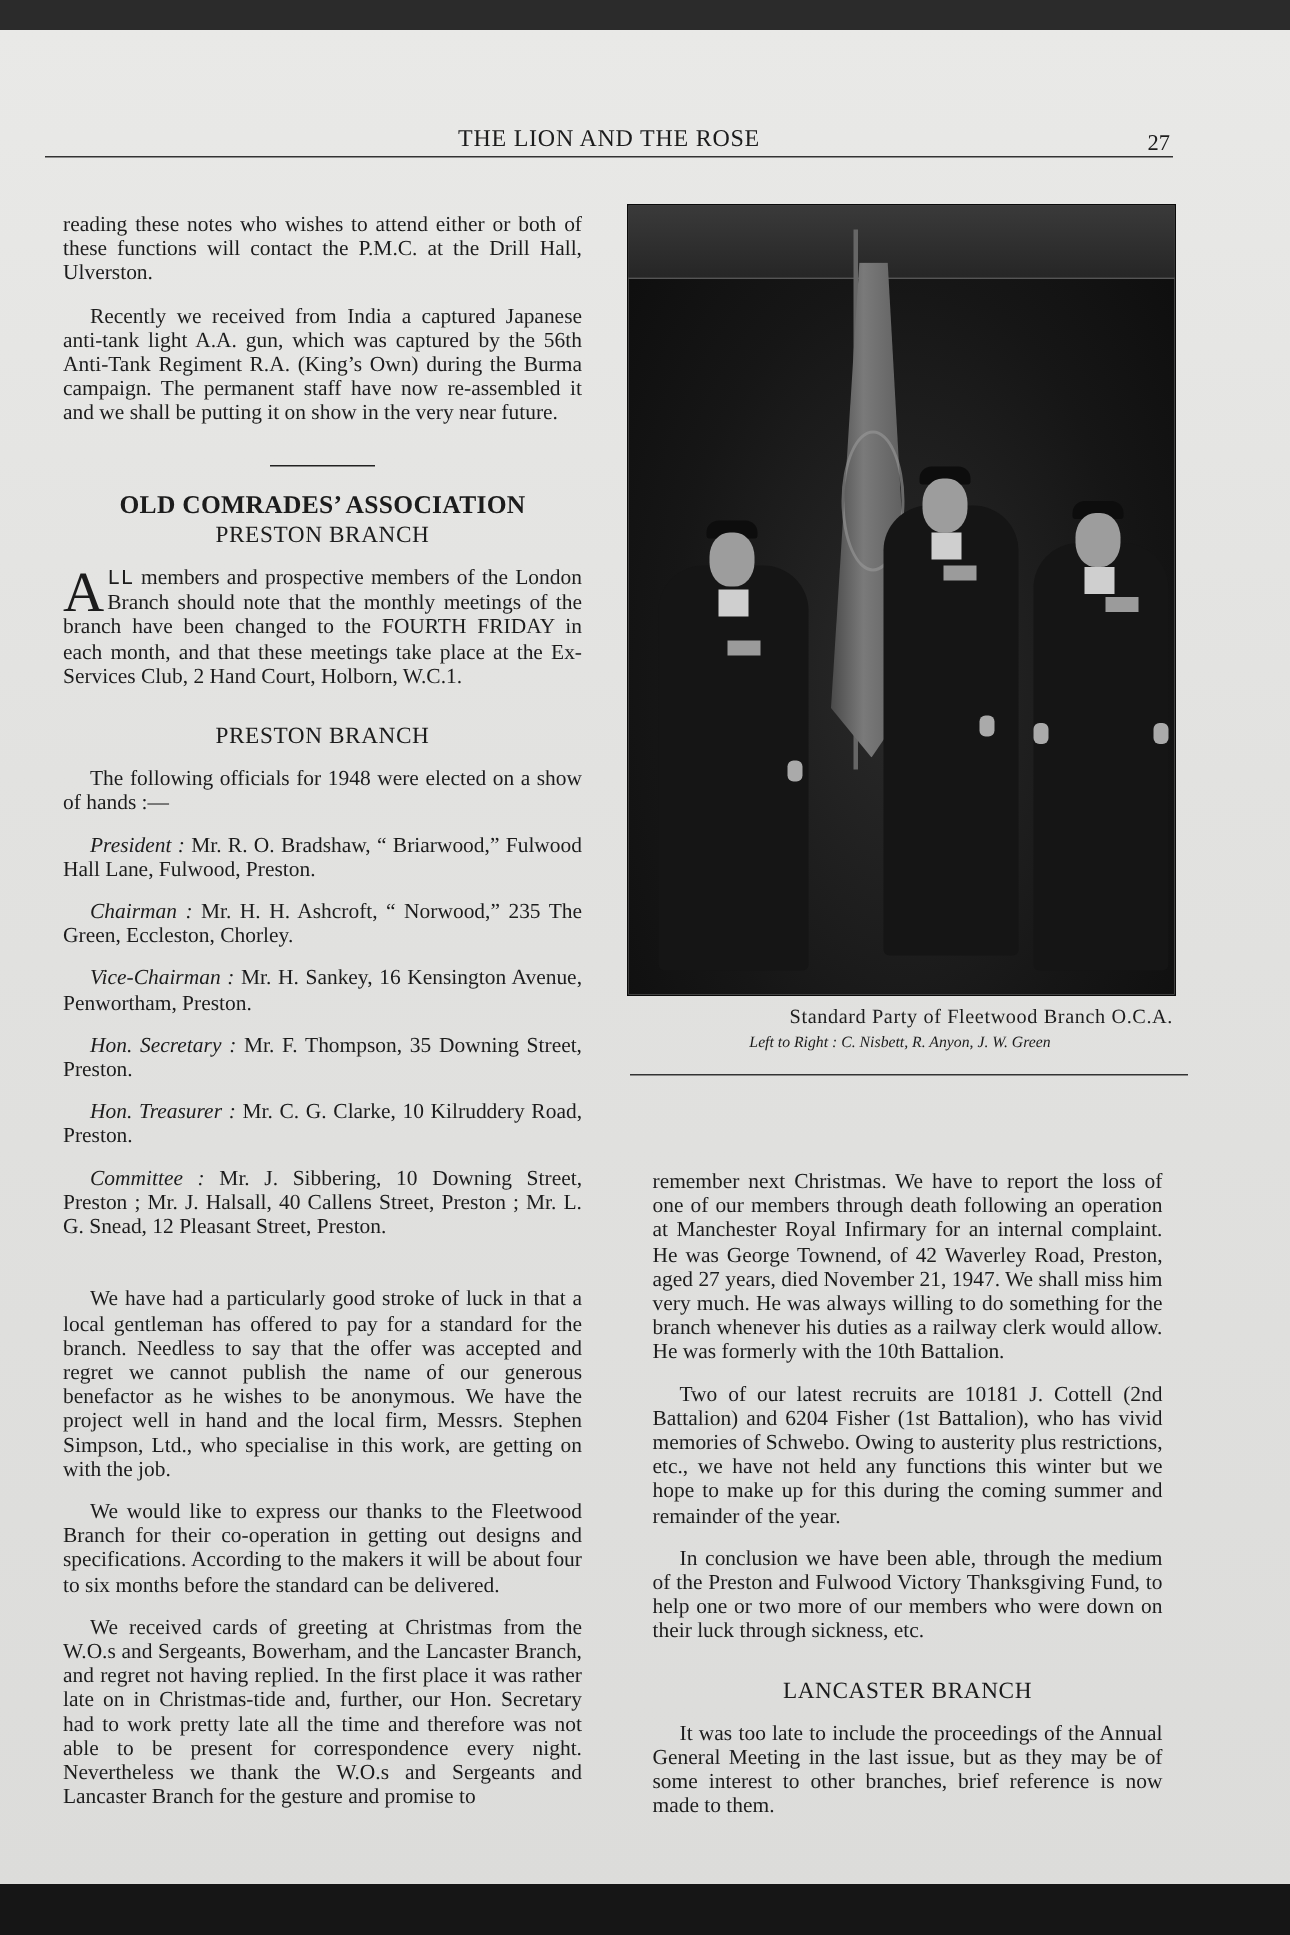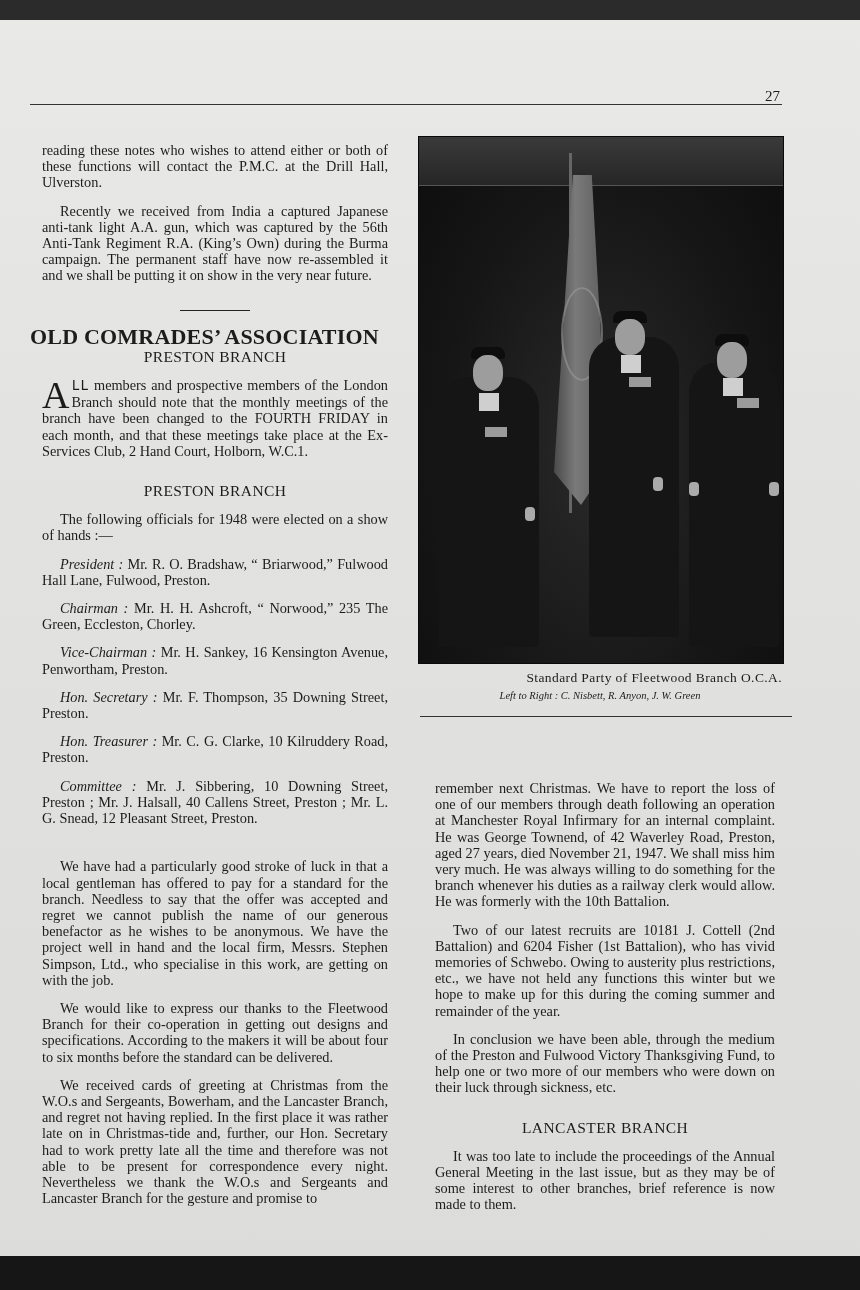--- a/index.html
+++ b/index.html
@@ -30,21 +30,21 @@
   .col { position: absolute; font-size: 14.3px; line-height: 16.2px; text-align: justify; }
   .col-left { left: 30px; top: 130px; width: 370px; }
   .col-right { left: 423px; top: 768px; width: 364px; }
 
   p { margin: 12px; text-indent: 18px; }
   p.noindent { text-indent: 0; }
   .gap { height: 8px; }
 
   .rule-short { width: 70px; border-top: 1.5px solid #222; margin: 26px auto 18px auto; }
   .section-title {
-    text-align: left; font-weight: bold; font-size: 22px; letter-spacing: 0.2px;
+    text-align: center; font-weight: bold; font-size: 17px; letter-spacing: 0.2px;
     margin: 0 0 4px 0;
   }
   .branch-head { text-align: center; font-size: 15.5px; letter-spacing: 0.4px; margin: 4px 0 4px 0; }
   .dropcap {
     float: left; font-size: 38px; line-height: 30px; margin: 2px 2px 0 0; padding-top: 1px;
   }
   .caps { letter-spacing: 0.3px; font-family: Liberation Mono, monospace; }
   em.role { font-style: italic; }
 
   .photo {
@@ -83,20 +83,21 @@
   .caption-rule { position:absolute; left: 420px; top: 716px; width: 372px; border-top:1px solid #333; }
 </style>
 </head>
 <body>
 
 <div class="top-dark"></div>
 <div class="page"></div>
 <div class="bottom-dark"></div>
 
 <div class="running-head">
+  <div class="running-title">THE LION AND THE ROSE</div>
   <div class="page-number">27</div>
 </div>
 
 <div class="col col-left">
   <p class="noindent">reading these notes who wishes to attend either or both of these functions will contact the P.M.C. at the Drill Hall, Ulverston.</p>
   <p>Recently we received from India a captured Japanese anti-tank light A.A. gun, which was captured by the 56th Anti-Tank Regiment R.A. (King’s Own) during the Burma campaign. The permanent staff have now re-assembled it and we shall be putting it on show in the very near future.</p>
 
   <div class="rule-short"></div>
   <div class="section-title">OLD COMRADES’ ASSOCIATION</div>
 

